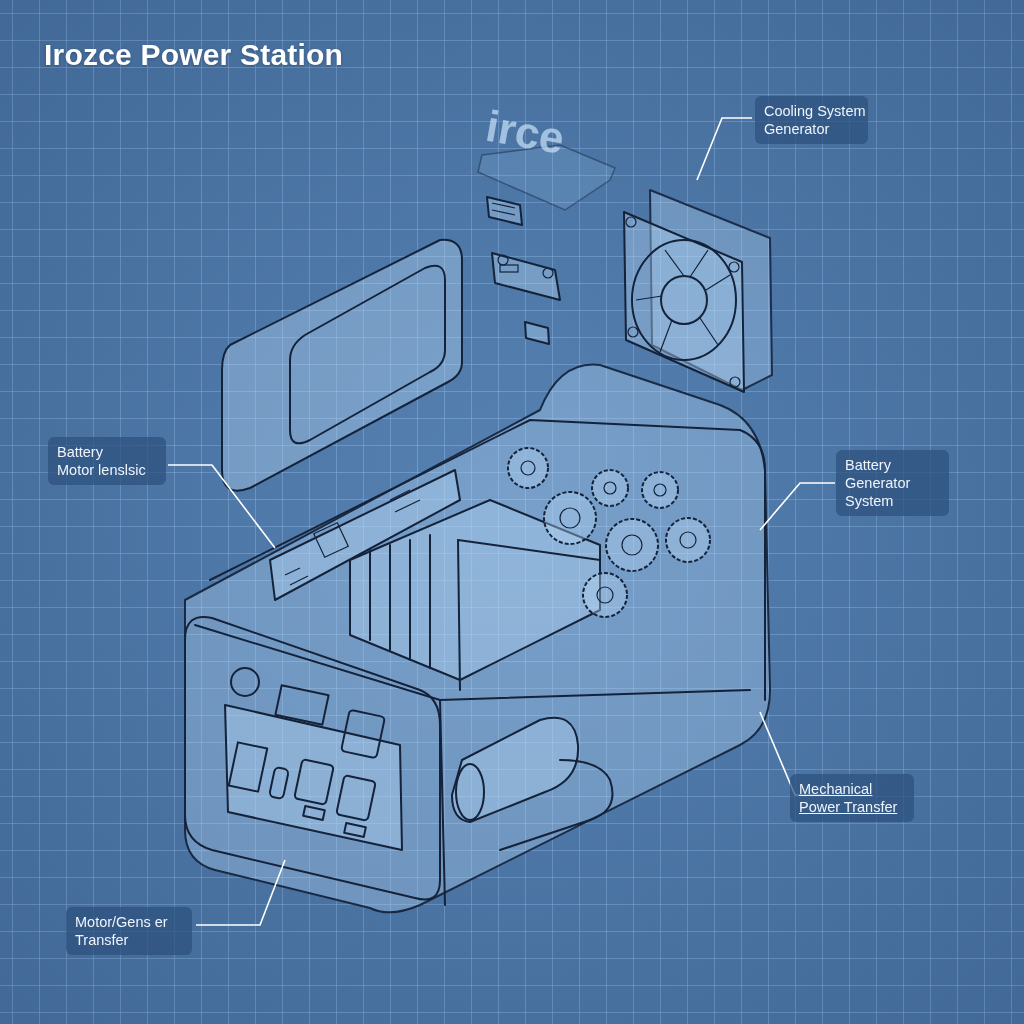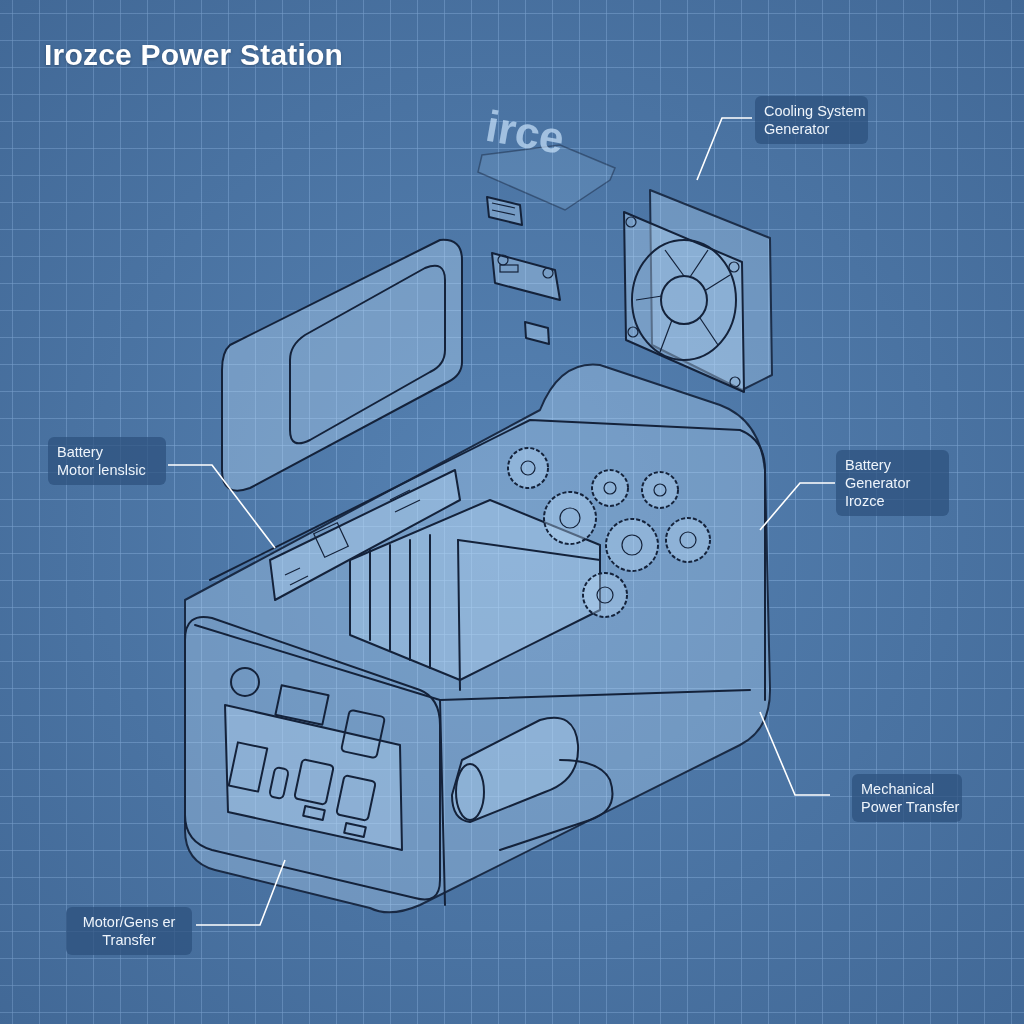--- a/index.html
+++ b/index.html
@@ -161,24 +161,24 @@
 </div>
 
 <div class="label" style="left:48px; top:437px; width:118px;">
   <span>Battery</span>
   <span>Motor lenslsic</span>
 </div>
 
 <div class="label" style="left:836px; top:450px; width:113px;">
   <span>Battery</span>
   <span>Generator</span>
-  <span>Irozce</span>
+  <span>System</span>
 </div>
 
-<div class="label" style="left:852px; top:774px; width:110px;">
+<div class="label" style="left:790px; top:774px; width:124px;text-decoration:underline;">
   <span>Mechanical</span>
   <span>Power Transfer</span>
 </div>
 
-<div class="label" style="left:66px; top:907px; width:126px; text-align:center;">
+<div class="label" style="left:66px; top:907px; width:126px; text-align:left;">
   <span>Motor/Gens&nbsp;er</span>
   <span>Transfer</span>
 </div>
 
 </body></html>

